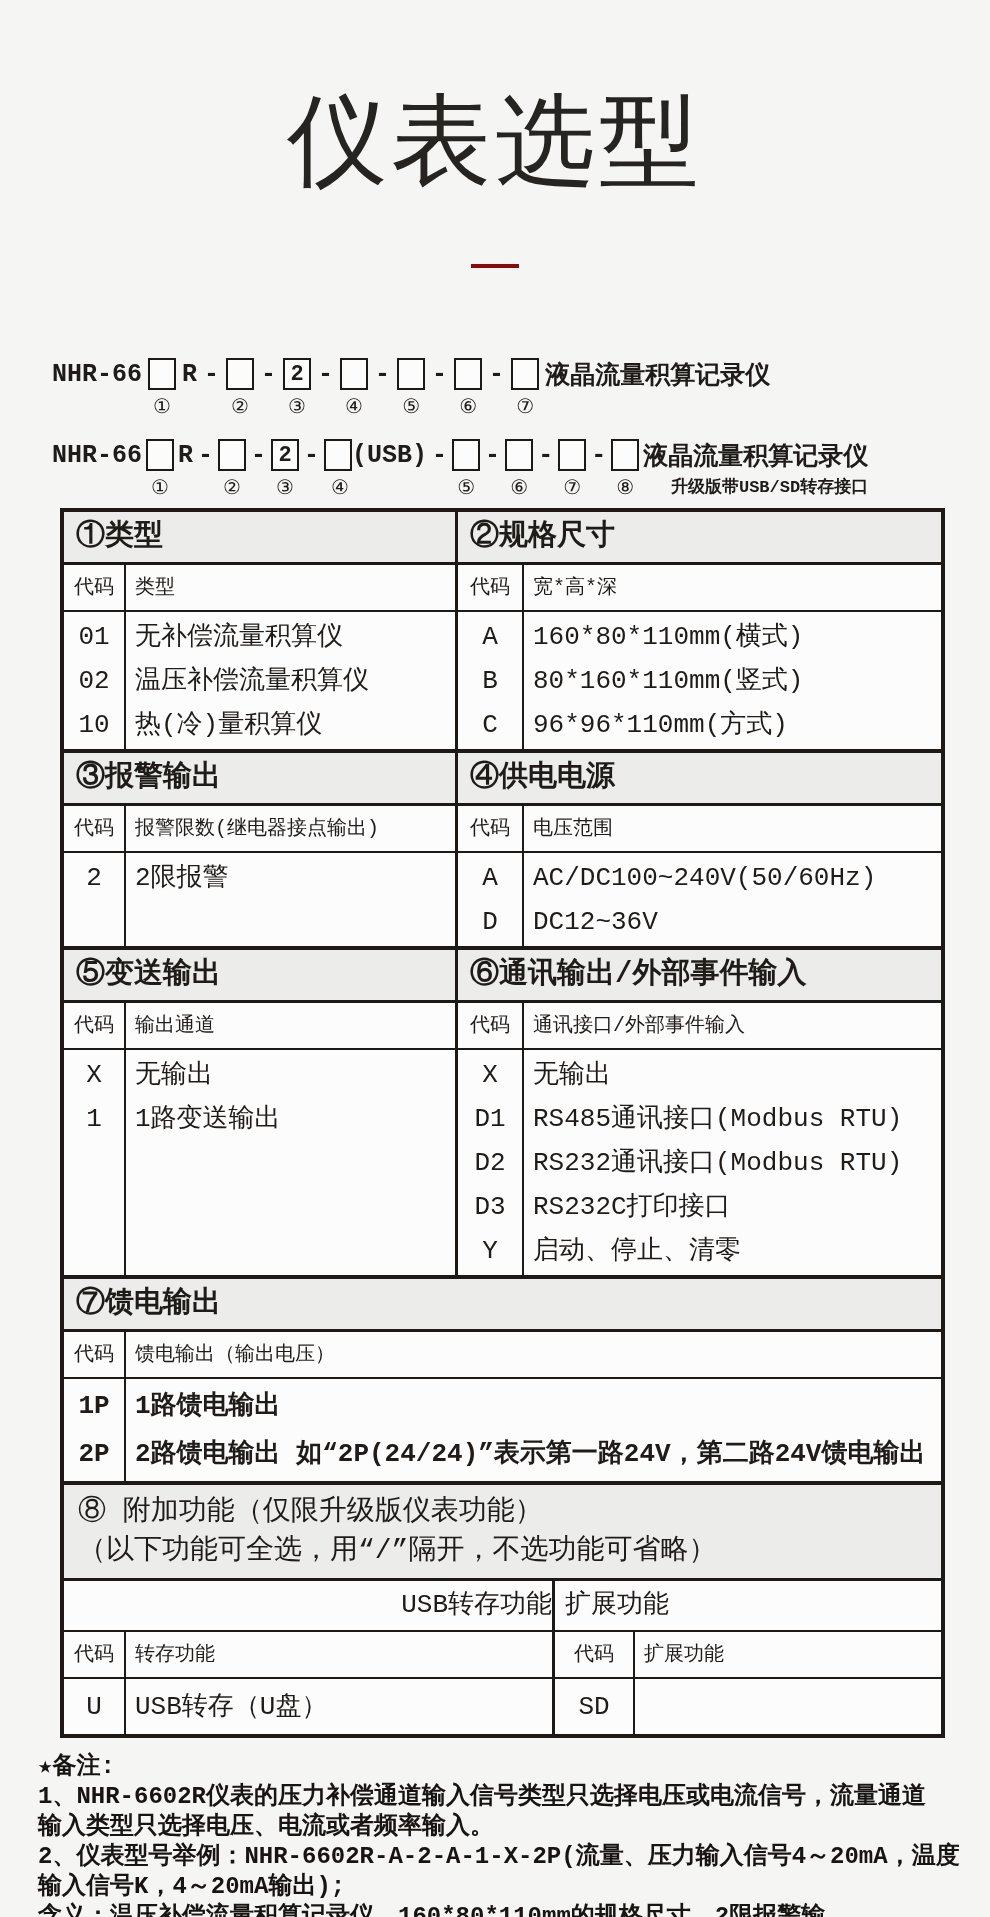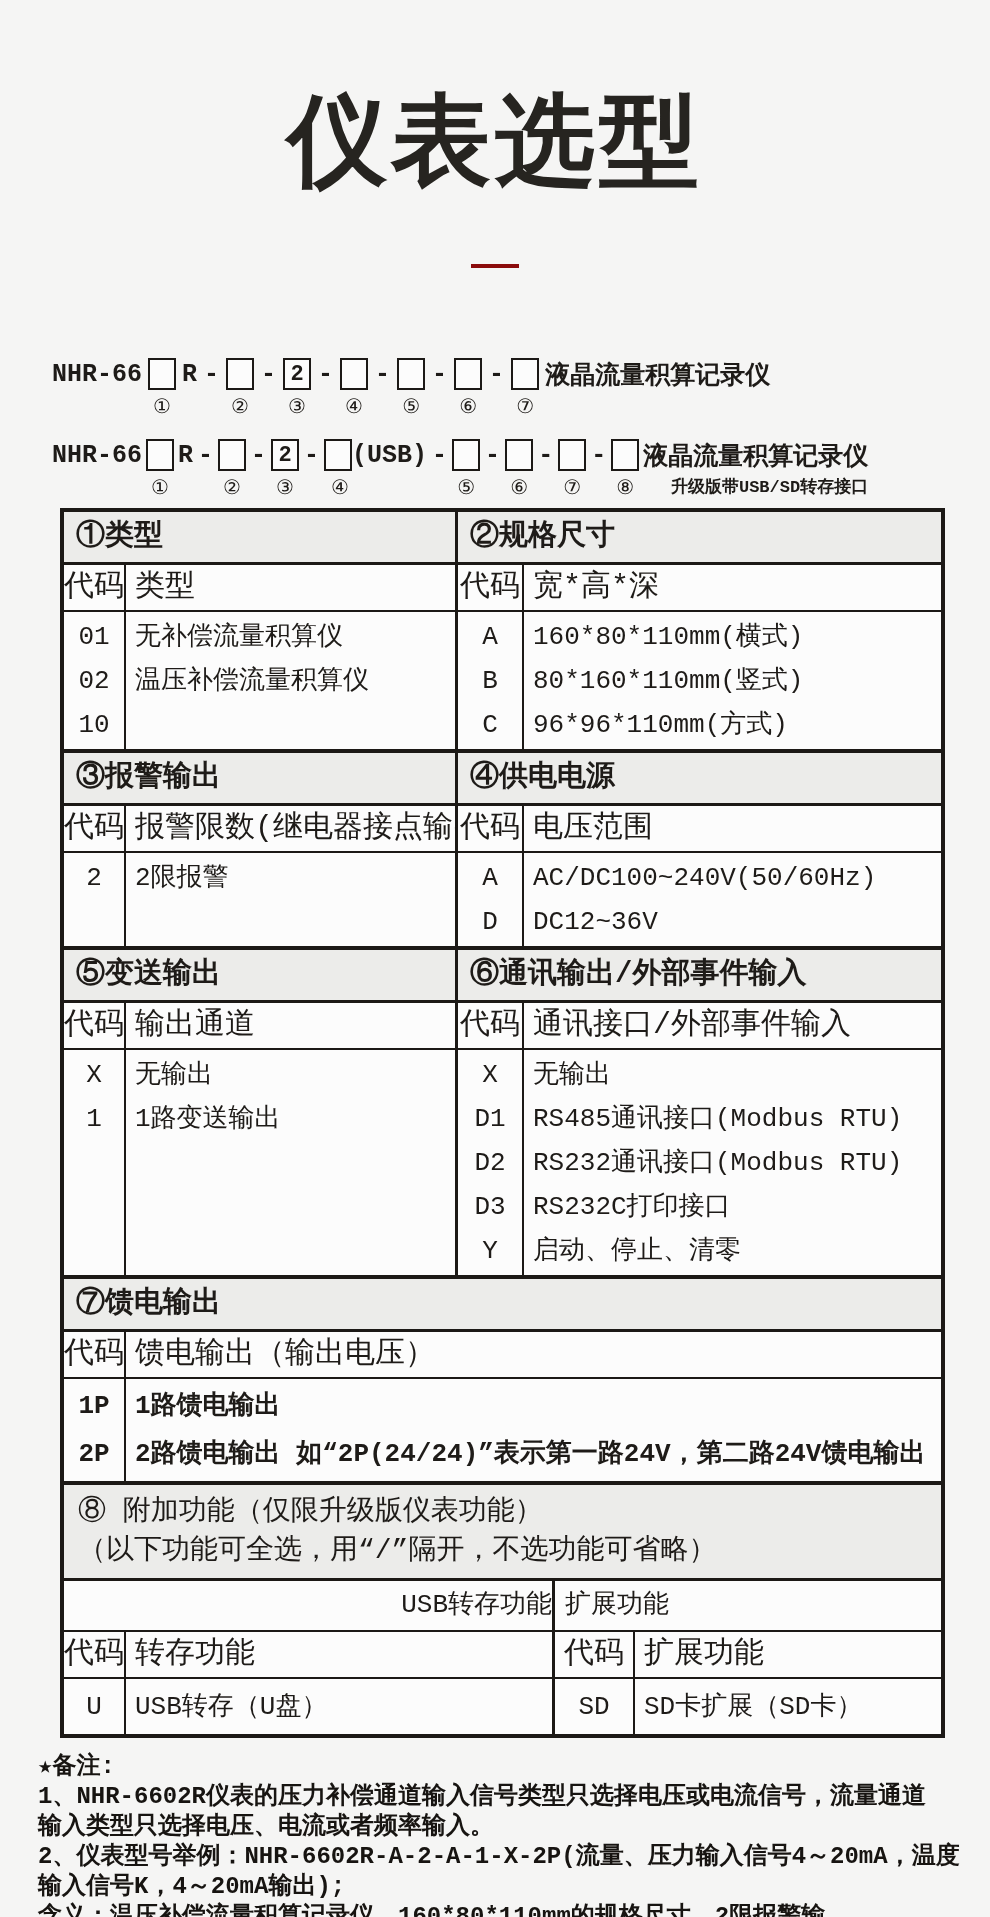--- a/index.html
+++ b/index.html
@@ -12,21 +12,21 @@
   html,body{margin:0;padding:0;}
   body{
     width:990px; min-height:1917px; background:var(--pg); color:var(--txt);
     font-family:"Liberation Mono","DejaVu Sans Mono",monospace;
     overflow-x:hidden;
   }
   
   .page-title{
     margin:82px 0 0 0; text-align:center;
     font-family:"DejaVu Sans","Liberation Sans",sans-serif;
-    font-weight:700; font-size:100px; line-height:118px; letter-spacing:4px; color:#262420;
+    font-weight:400; font-size:100px; line-height:118px; letter-spacing:4px; color:#262420;
   }
   .red-dash{width:48px;height:4px;margin:64px auto 0;background:#8b0b0b;}
   
   .model-line{display:flex;align-items:flex-start;margin:88px 0 0 52px;gap:6px;}
   .model-line.second{margin-top:16px;gap:4px;}
   .tok{display:inline-flex;flex-direction:column;align-items:center;}
   .tmain{height:36px;display:flex;align-items:center;font-weight:bold;font-size:25px;white-space:nowrap;}
   .tsub{height:26px;margin-top:3px;font-size:20px;font-weight:normal;line-height:26px;}
   .mbox{width:28px;height:32px;border:2px solid var(--bd);background:var(--cell);
     display:inline-flex;align-items:center;justify-content:center;font-size:22px;font-weight:bold;box-sizing:border-box;}
@@ -34,21 +34,21 @@
   .tok-usb .tsub{align-self:flex-start;width:32px;text-align:center;}
   .tok-label2{align-items:flex-end;}
   .sublabel{font-size:17px;font-weight:bold;line-height:24px;height:24px;}
   
   .tbl{margin:6px 0 0 60px;width:885px;box-sizing:border-box;border:4px solid var(--bd);background:var(--cell);}
   .row{display:flex;}
   .hl{width:394px;flex-shrink:0;border-right:3px solid var(--bd);box-sizing:border-box;display:flex;}
   .hr{flex:1;display:flex;}
   .row.sec{border-bottom:3px solid var(--bd);background:var(--sechead);}
   .sechead{font-weight:bold;font-size:29px;line-height:50px;padding-left:12px;white-space:nowrap;}
-  .row.cols{border-bottom:2px solid var(--bd);font-size:30px;line-height:45px;}
+  .row.cols{border-bottom:2px solid var(--bd);font-size:20px;line-height:45px;}
   .row.data{border-bottom:4px solid var(--bd);font-size:26px;}
   .row.last{border-bottom:none;}
   .code-h,.code-c{width:62px;flex-shrink:0;border-right:2px solid var(--bd);text-align:center;box-sizing:border-box;}
   .hr .code-h,.hr .code-c{width:66px;}
   .desc-h,.desc-c{flex:1;padding-left:9px;white-space:nowrap;overflow:hidden;}
   .code-c,.desc-c{padding-top:3px;padding-bottom:2px;}
   .ln{height:44px;line-height:44px;white-space:nowrap;}
   .ln7{height:48px;line-height:48px;white-space:nowrap;}
   .ln8{height:50px;line-height:50px;white-space:nowrap;}
   .mh-s12{min-height:133px;} .mh-s34{min-height:86px;} .mh-s56{min-height:223px;}
@@ -267,20 +267,21 @@
   <div class="row data mh-s12">
     <div class="hl">
       <div class="code-c">
         <div class="ln">01</div>
         <div class="ln">02</div>
         <div class="ln">10</div>
       </div>
       <div class="desc-c">
         <div class="ln">无补偿流量积算仪</div>
         <div class="ln">温压补偿流量积算仪</div>
+        <div class="ln">热(冷)量积算仪</div>
       </div>
     </div>
     <div class="hr">
       <div class="code-c">
         <div class="ln">A</div>
         <div class="ln">B</div>
         <div class="ln">C</div>
       </div>
       <div class="desc-c">
         <div class="ln">160*80*110mm(横式)</div>
@@ -421,23 +422,20 @@
       <div class="code-c">
         <div class="ln8">U</div>
       </div>
       <div class="desc-c">
         <div class="ln8">USB转存（U盘）</div>
       </div>
     </div>
     <div class="hr8">
       <div class="code-c">
         <div class="ln8">SD</div>
-      </div>
-      <div class="desc-c">
-        <div class="ln8">SD卡扩展（SD卡）</div>
       </div>
     </div>
   </div>
 </div>
 
 <div class="notes">
   <div>★备注:</div>
   <div>1、NHR-6602R仪表的压力补偿通道输入信号类型只选择电压或电流信号，流量通道</div>
   <div>输入类型只选择电压、电流或者频率输入。</div>
   <div>2、仪表型号举例：NHR-6602R-A-2-A-1-X-2P(流量、压力输入信号4～20mA，温度</div>

